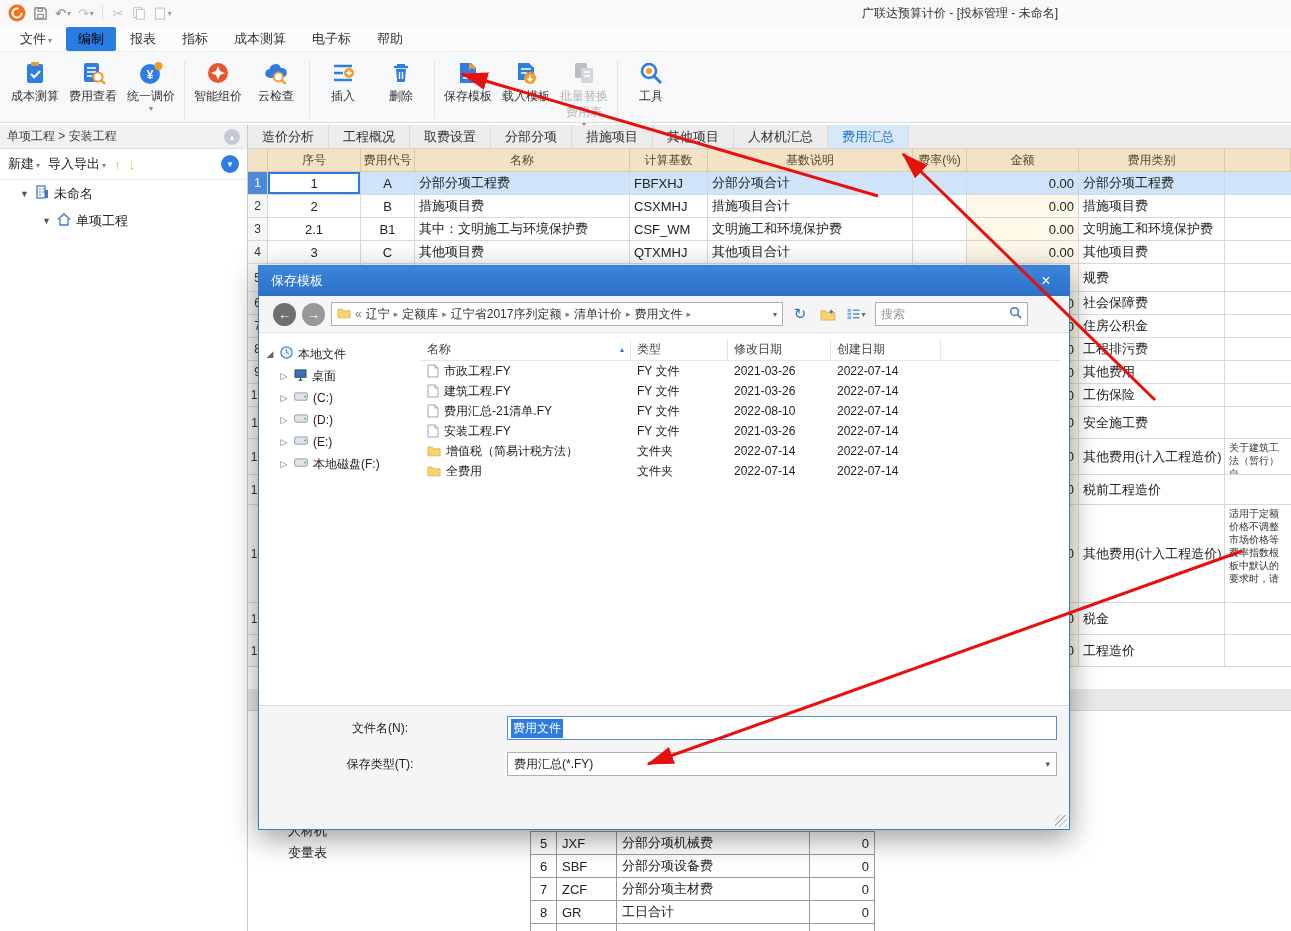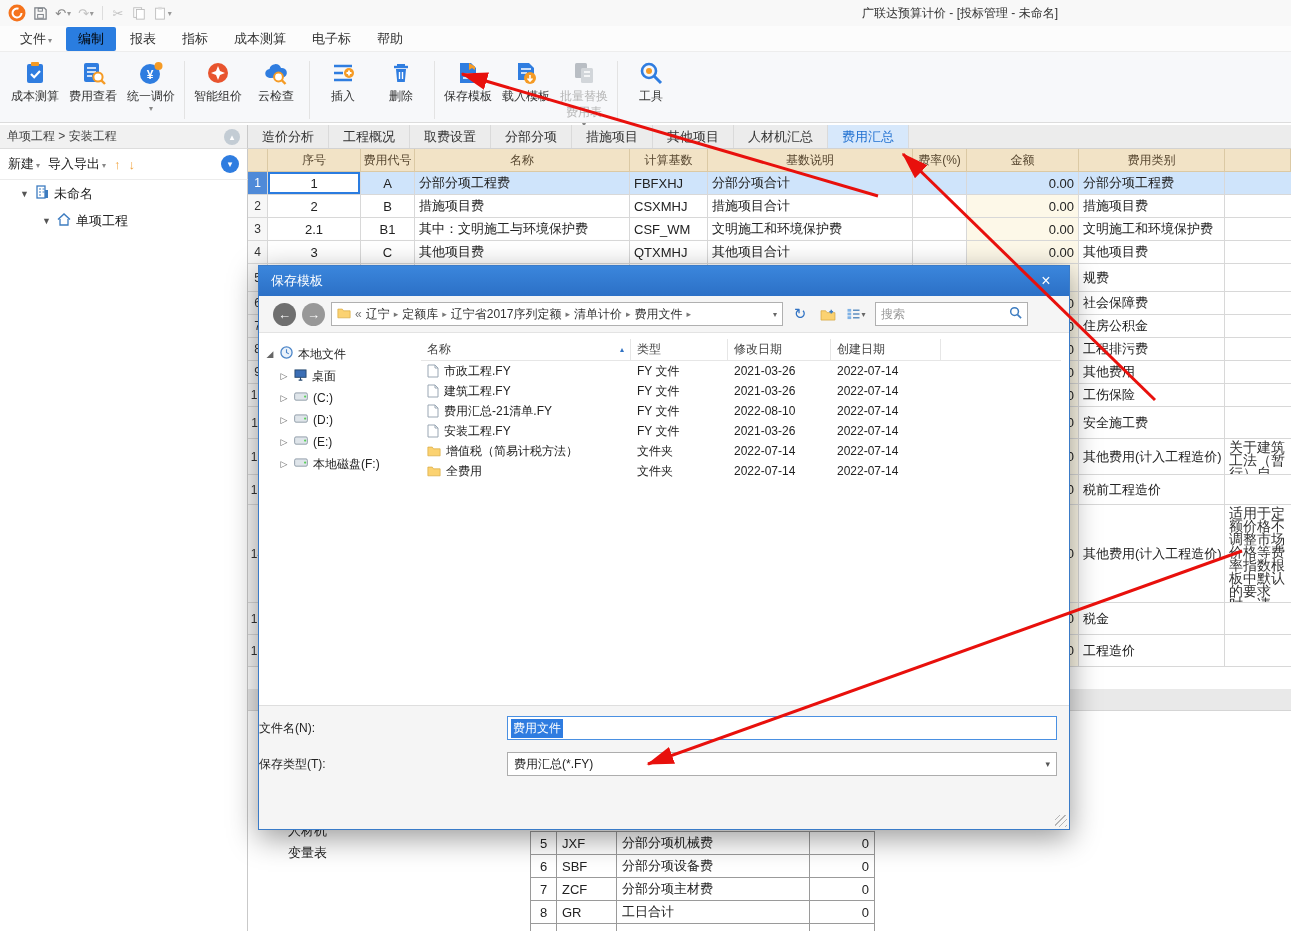--- a/index.html
+++ b/index.html
@@ -54,21 +54,21 @@
   .c1{width:93px}.c2{width:54px}.c3{width:215px}.c4{width:78px}.c5{width:205px}.c6{width:54px}.c7{width:112px}.c8{width:146px}.c9{flex:1;border-right:none}
   .ghead .gc{background:#f2e3c6;border-right:1px solid #dbc9a4;border-bottom:1px solid #dbc9a4;justify-content:center;color:#574730;font-size:12px}
   .ghead{border-bottom:none}
   .center{justify-content:center}
   .gut{background:#f7f7f7;font-size:12px;color:#333}
   .amt{background:#fdf8e8;justify-content:flex-end}
   .drow.sel .gc{background:#cfe4fb}
   .drow.sel .gut{background:#4f8ad8;color:#fff}
   .drow.sel .editcell{background:#fff;box-shadow:inset 0 0 0 2px #2a7ce0}
   .h28{height:28px}.h32{height:32px}.h36{height:36px}.h30{height:30px}.h98{height:98px}
-  .note{font-size:14px;line-height:13px;white-space:normal;word-break:break-all;align-items:flex-start;padding-top:2px;color:#333}
+  .note{font-size:10px;line-height:13px;white-space:normal;word-break:break-all;align-items:flex-start;padding-top:2px;color:#333}
   .gstrip{height:22px;background:#e9e9e9;border-bottom:1px solid #d5d5d5}
   .gempty{height:22px}
 
   
   .lower-label{position:absolute;left:288px;font-size:13px;color:#222}
   .ltable{position:absolute;left:530px;top:831px;width:345px;background:#fff;border-left:1px solid #9a9a9a;border-top:1px solid #9a9a9a}
   .lrow{display:flex;height:23px;border-bottom:1px solid #9a9a9a}
   .lrow .lc{border-right:1px solid #9a9a9a;display:flex;align-items:center;padding:0 5px;font-size:13px;overflow:hidden;white-space:nowrap}
   .ln{width:26px;justify-content:center;font-size:12px}
   .lcode{width:60px;font-size:12px}
@@ -97,21 +97,21 @@
   .dtree-row .tc{width:10px;font-size:9px;color:#666;text-align:center}
   .dlg-list{position:absolute;top:6px;left:162px;right:8px}
   .dl-head{display:flex;height:22px;border-bottom:1px solid #e6e6e6;color:#444;font-size:12px}
   .dl-hc{display:flex;align-items:center;padding:0 6px;border-right:1px solid #e6e6e6}
   .dl-c1{width:210px}.dl-c2{width:97px}.dl-c3{width:103px}.dl-c4{width:110px}.dl-c5{flex:1;border-right:none}
   .sortmark{color:#3173c4;font-size:8px;margin-left:auto}
   .dl-row{display:flex;height:20px;align-items:center;font-size:12px;color:#222}
   .dl-cell{display:flex;align-items:center;padding:0 6px;gap:5px;overflow:hidden;white-space:nowrap}
   .dlg-bottom{position:absolute;top:440px;left:0;right:0;bottom:0;background:#f5f5f5}
   .fld-row{position:absolute;left:0;right:0;display:flex;align-items:center}
-  .fld-label{width:248px;text-align:left;padding-right:6px;font-size:12px;color:#222}
+  .fld-label{width:248px;text-align:center;padding-right:6px;font-size:12px;color:#222}
   .fname-input{width:550px;height:24px;background:#fff;border:1px solid #4a90e2;display:flex;align-items:center;padding:0 3px;font-size:12px}
   .sel-text{background:#2f7ce0;color:#fff;padding:1px 2px}
   .ftype-select{width:550px;height:24px;background:#fff;border:1px solid #adadad;display:flex;align-items:center;padding:0 6px;font-size:12px;color:#222}
   .ftype-select .car{margin-left:auto;font-size:9px;color:#555}
   .dlg-grip{position:absolute;right:2px;bottom:2px;width:12px;height:12px;background:
     repeating-linear-gradient(135deg,transparent 0 3px,#b5b5b5 3px 4px)}
 
   
   .arrows{position:absolute;inset:0;z-index:120;pointer-events:none}
 

